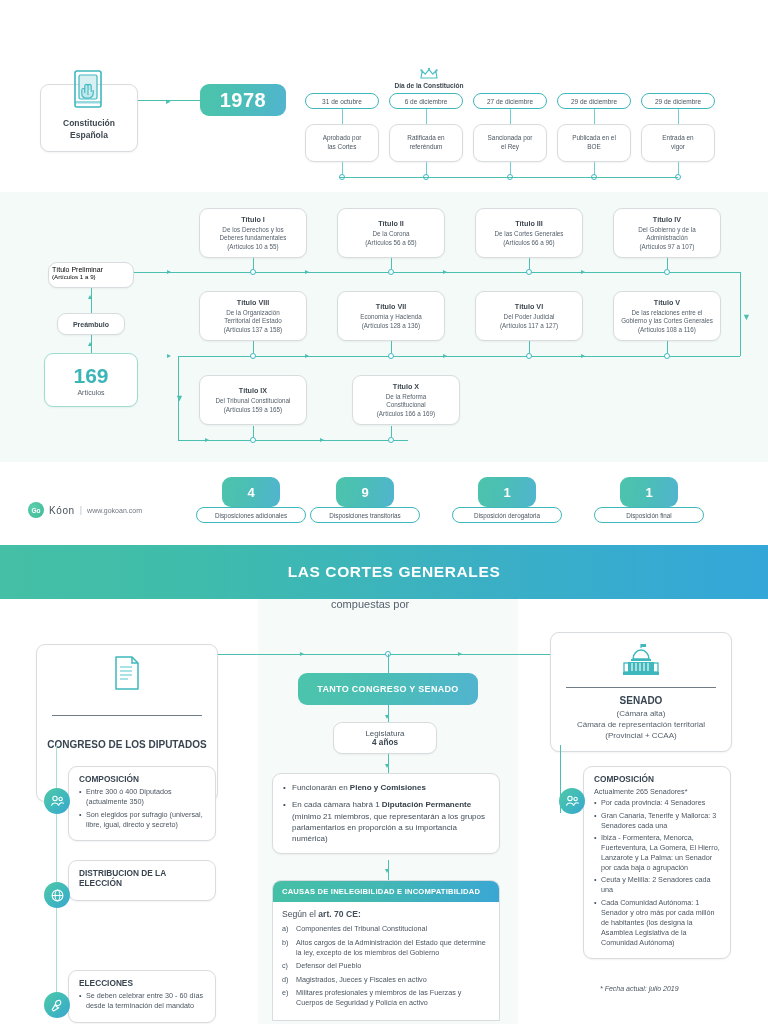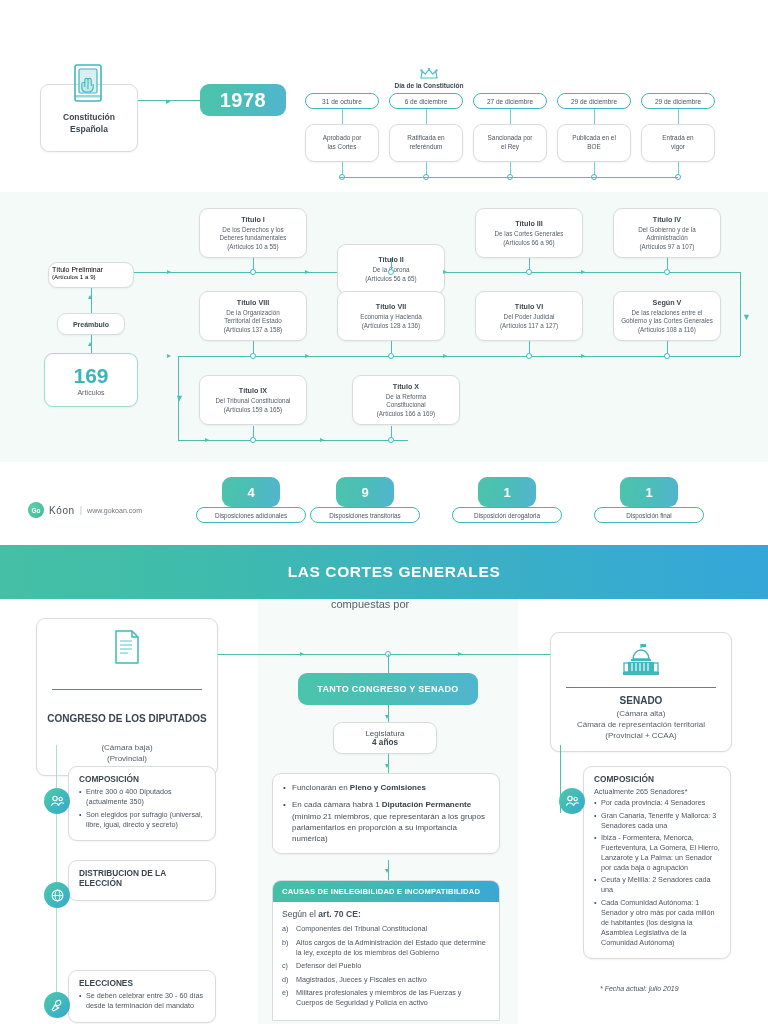--- a/index.html
+++ b/index.html
@@ -49,21 +49,21 @@
   }
   .gradchip {
     border-radius: 9px;
     background: linear-gradient(100deg, #4cc4ab 0%, #4bbfb4 40%, #51b4cf 100%);
     color:#fff; display:flex; align-items:center; justify-content:center;
     font-weight:bold;
   }
 
   
   #const-card { left:40px; top:84px; width:98px; height:68px;
-     display:flex; flex-direction:column; align-items:center; justify-content:flex-end; padding-bottom:16px; }
+     display:flex; flex-direction:column; align-items:center; justify-content:flex-end; padding-bottom:10px; }
   #const-card .lbl { font-size:8.5px; font-weight:bold; color:#3d4750; text-align:center; line-height:1.35; }
   #year-chip { left:200px; top:84px; width:86px; height:32px; font-size:20px; letter-spacing:.5px; }
 
   .tl-pill { width:74px; height:16px; }
   .tl-box  { width:74px; height:38px; font-size:6.4px; color:#4a5560;
      display:flex; align-items:center; justify-content:center; text-align:center; line-height:1.35; }
   #dia-const { font-size:6.6px; font-weight:bold; color:#3d4750; }
 
   
   .titulo {
@@ -276,21 +276,21 @@
 
   <div id="titulos-row1">
       <div class="card abs titulo" style="left:199px;top:208px;">
         <div class="t-h">Título I</div>
         <div class="t-b">
           <div>De los Derechos y los</div>
           <div>Deberes fundamentales</div>
           <div>(Artículos 10 a 55)</div>
         </div>
       </div>
-      <div class="card abs titulo" style="left:337px;top:208px;margin-top:36px;">
+      <div class="card abs titulo" style="left:337px;top:208px;">
         <div class="t-h">Título II</div>
         <div class="t-b">
           <div>De la Corona</div>
           <div>(Artículos 56 a 65)</div>
         </div>
       </div>
       <div class="card abs titulo" style="left:475px;top:208px;">
         <div class="t-h">Título III</div>
         <div class="t-b">
           <div>De las Cortes Generales</div>
@@ -323,21 +323,21 @@
         </div>
       </div>
       <div class="card abs titulo" style="left:475px;top:291px;">
         <div class="t-h">Título VI</div>
         <div class="t-b">
           <div>Del Poder Judicial</div>
           <div>(Artículos 117 a 127)</div>
         </div>
       </div>
       <div class="card abs titulo" style="left:613px;top:291px;">
-        <div class="t-h">Según V</div>
+        <div class="t-h">Título V</div>
         <div class="t-b">
           <div>De las relaciones entre el</div>
           <div>Gobierno y las Cortes Generales</div>
           <div>(Artículos 108 a 116)</div>
         </div>
       </div>
     </div>
   <div id="titulos-row3">
       <div class="card abs titulo" style="left:199px;top:375px;">
         <div class="t-h">Título IX</div>
@@ -410,21 +410,21 @@
   </div>
 
   <div class="abs" id="compuestas">compuestas por</div>
 
   <div class="line hline abs" style="left:128px; top:654px; width:512px;"></div>
   <div class="dot" style="left:385px; top:651px;"></div>
   <div class="abs" style="left:300px; top:649px; color:#4bbfb0; font-size:8px;">▸</div>
   <div class="abs" style="left:458px; top:649px; color:#4bbfb0; font-size:8px;">▸</div>
   <div class="line vline abs" style="left:388px; top:654px; height:20px;"></div>
 
-  <div class="card abs chamber" id="congreso" style="left:36px; top:618px;gap:16px;">
+  <div class="card abs chamber" id="congreso" style="left:36px; top:644px;gap:16px;">
     <span>
       <svg class="ic" width="34" height="40" viewBox="0 0 34 40">
         <path d="M6 4 h16 l6 6 v26 h-22 z" fill="#fff" stroke="#3fb8bd" stroke-width="1.5" stroke-linejoin="round"></path>
         <path d="M22 4 v6 h6" fill="none" stroke="#3fb8bd" stroke-width="1.5"></path>
         <g stroke="#6fd0d6" stroke-width="1.2">
           <line x1="10" y1="14" x2="22" y2="14"></line>
             <line x1="10" y1="18" x2="22" y2="18"></line>
           <line x1="10" y1="22" x2="22" y2="22"></line>
             <line x1="10" y1="26" x2="18" y2="26"></line>
         </g>

